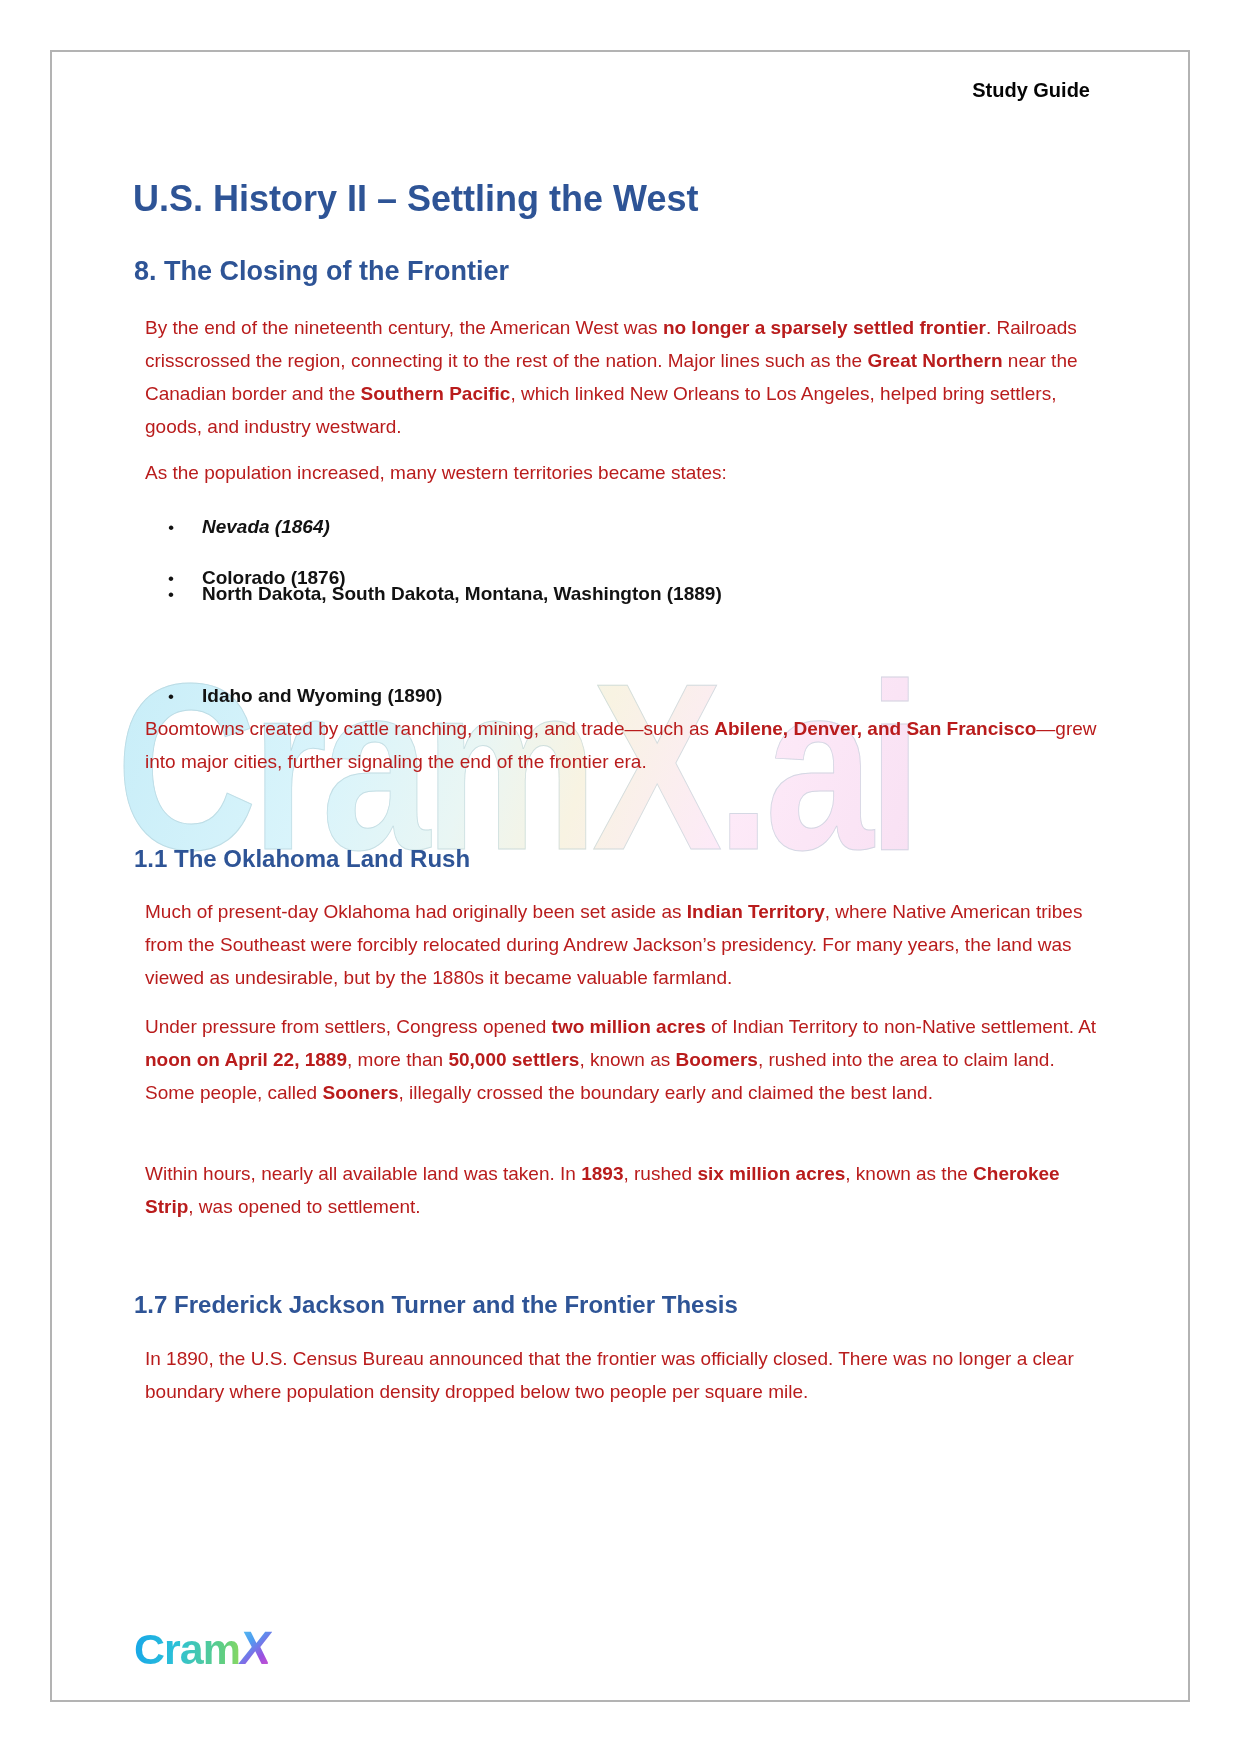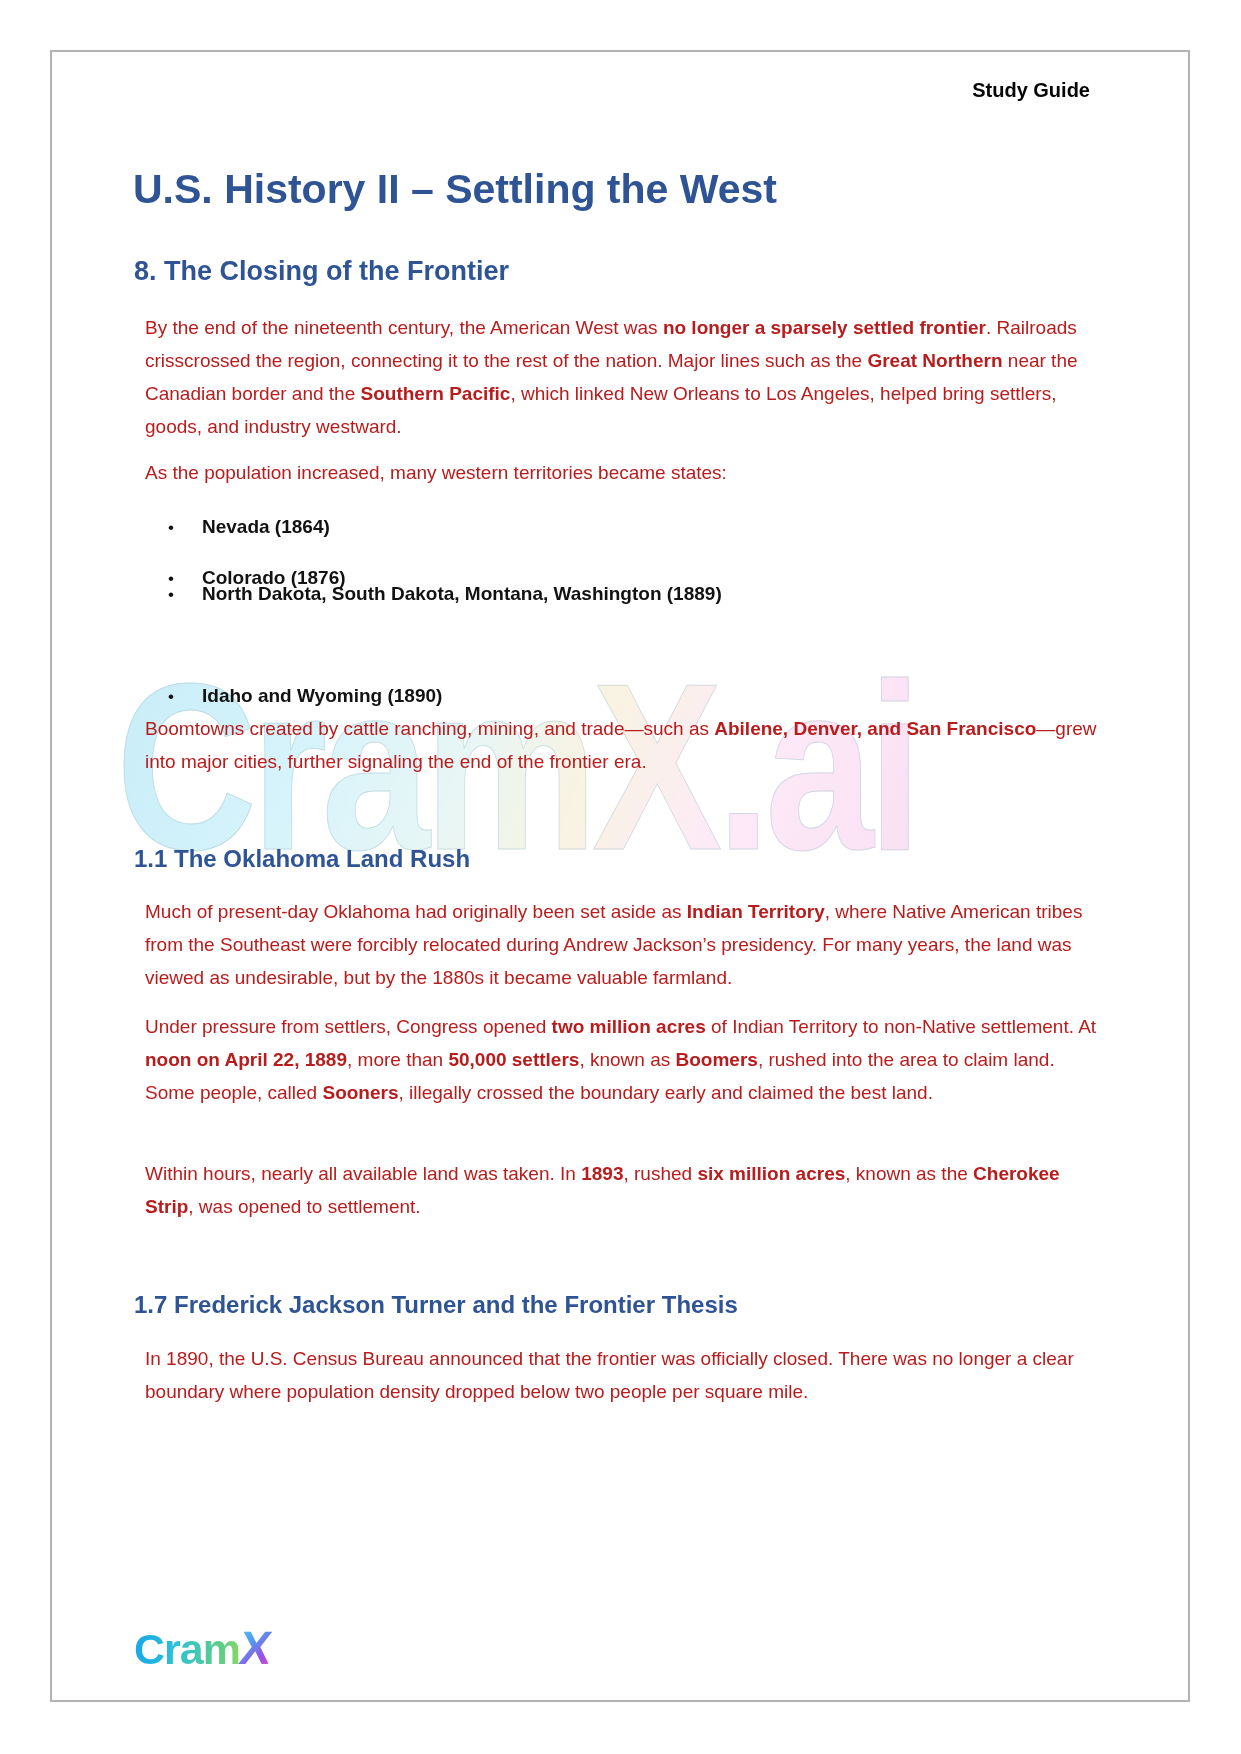--- a/index.html
+++ b/index.html
@@ -23,22 +23,22 @@
     -webkit-text-stroke:1px rgba(165,195,205,0.45);
     white-space:nowrap;
   }
   
   .content{position:relative;z-index:2;}
   .study-guide{
     position:absolute;left:135px;top:79px;width:955px;text-align:right;
     font-size:20px;font-weight:bold;color:#050505;
   }
   .doc-title{
-    position:absolute;left:133px;top:166px;
-    font-size:41px;font-weight:600;color:#2e5496;letter-spacing:0;
+    position:absolute;left:133px;top:178px;
+    font-size:36px;font-weight:600;color:#2e5496;letter-spacing:0;
   }
   .h1{
     position:absolute;left:134px;top:256px;
     font-size:27px;font-weight:600;color:#2e5496;
   }
   .h2{
     position:absolute;left:134px;
     font-size:24px;font-weight:700;color:#2e5496;
   }
   .h2.oklahoma{top:845px;}
@@ -54,21 +54,21 @@
   .para.p5{top:1010px;}
   .para.p6{top:1157px;}
   .para.p7{top:1342px;}
   .b{font-weight:bold;}
   .bullet-item{
     position:absolute;left:168px;width:900px;height:33px;line-height:33px;
     font-size:19px;color:#121212;
   }
   .bullet-item .marker{display:inline-block;width:34px;color:#121212;font-size:17px;}
   .bullet-item .label{font-weight:bold;}
-  .bullet-1{top:510px;}
+  .bullet-1{top:510px;font-style:italic;}
   .bullet-2{top:561px;}
   .bullet-3{top:577px;}
   .bullet-4{top:662px;margin-top:17px;}
   
   .footer-logo{
     position:absolute;left:134px;top:1622px;z-index:2;
     font-size:43px;font-weight:bold;line-height:1.1;letter-spacing:-1px;
     white-space:nowrap;
   }
   .footer-logo .cram{

